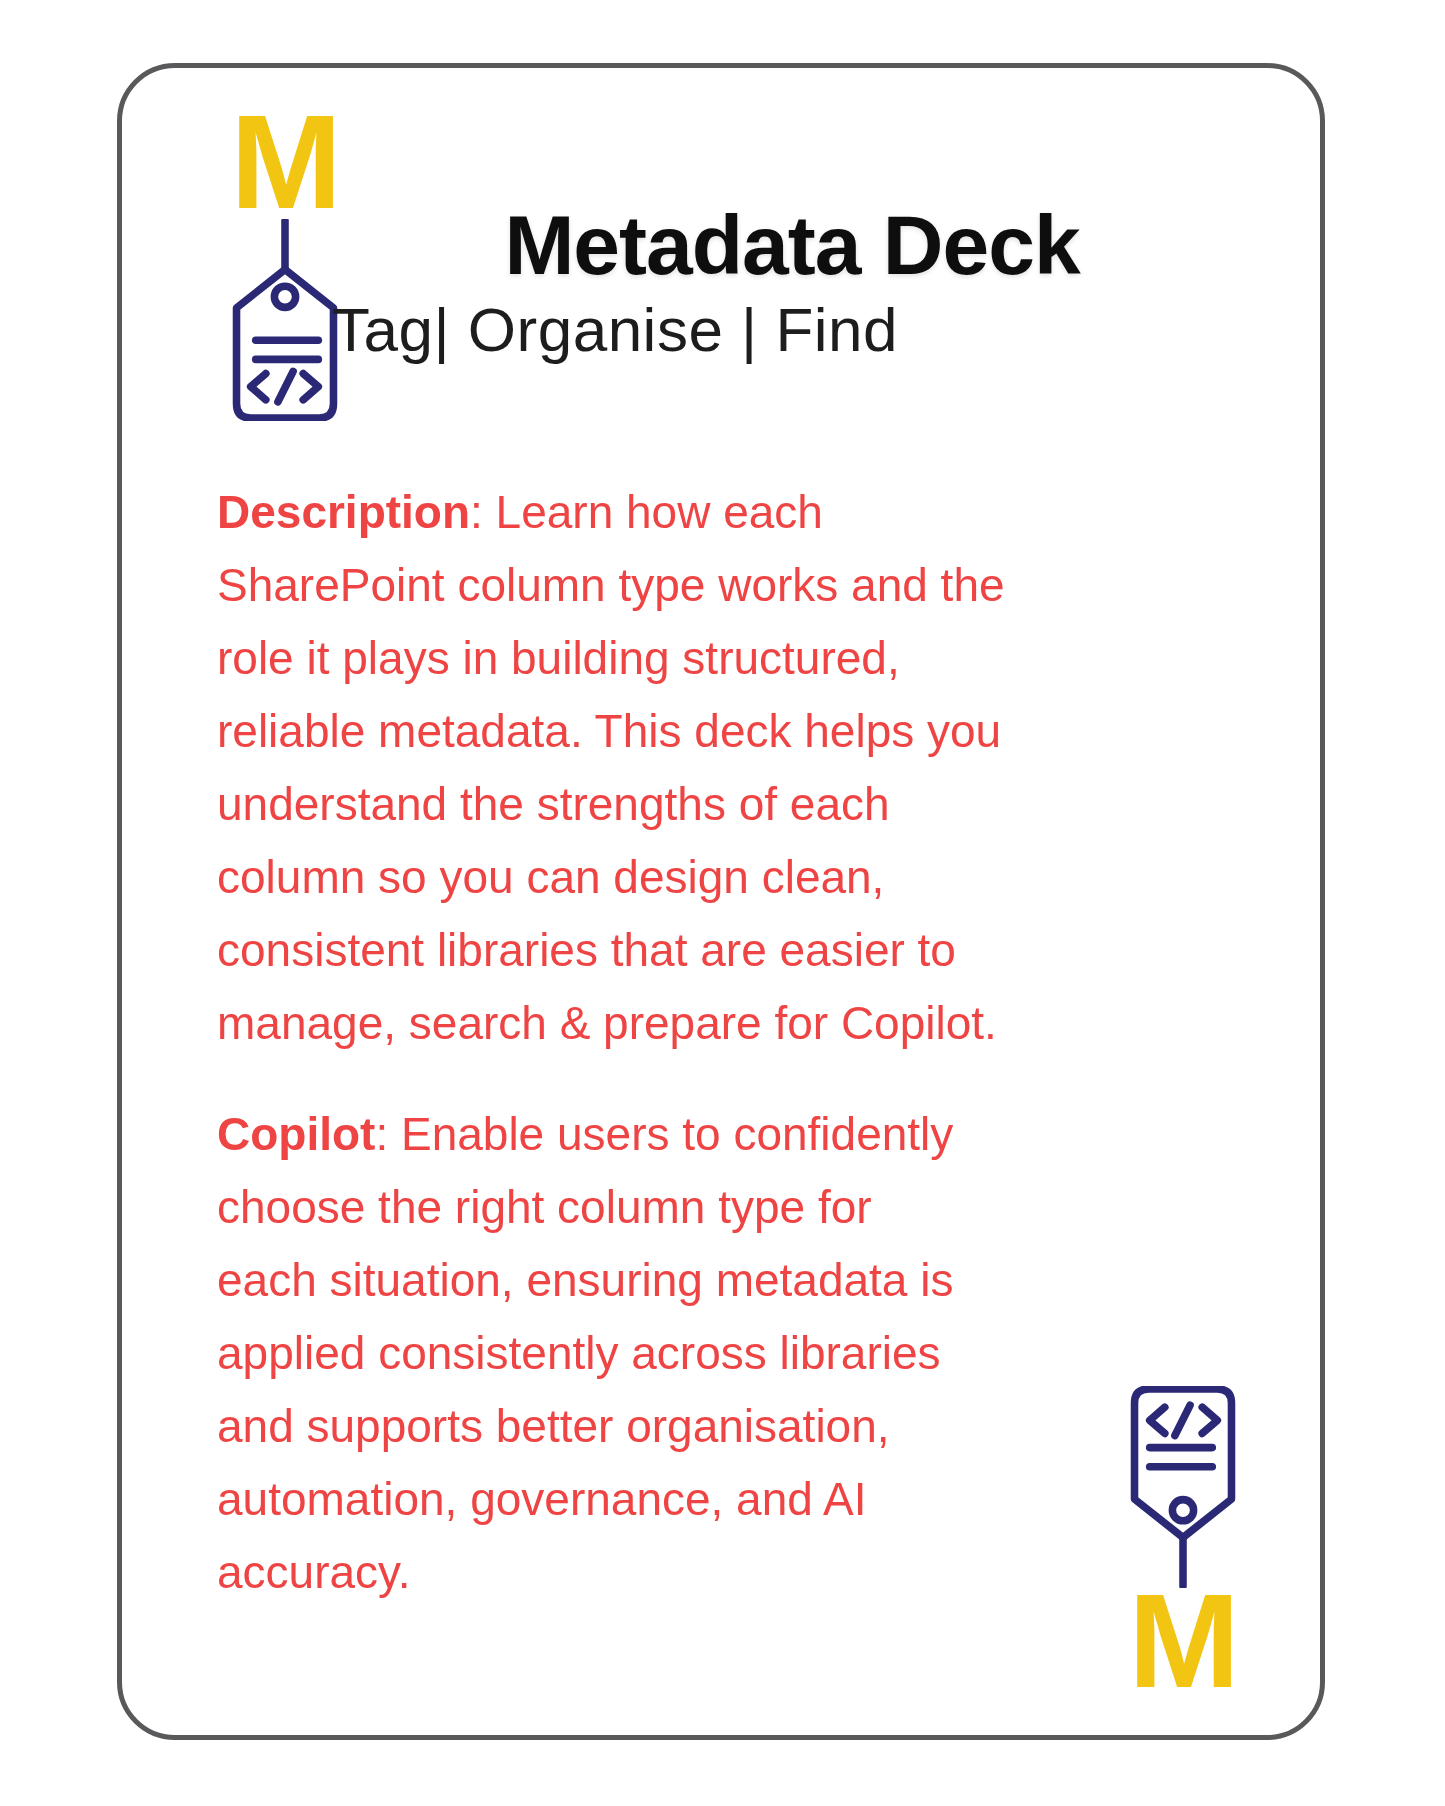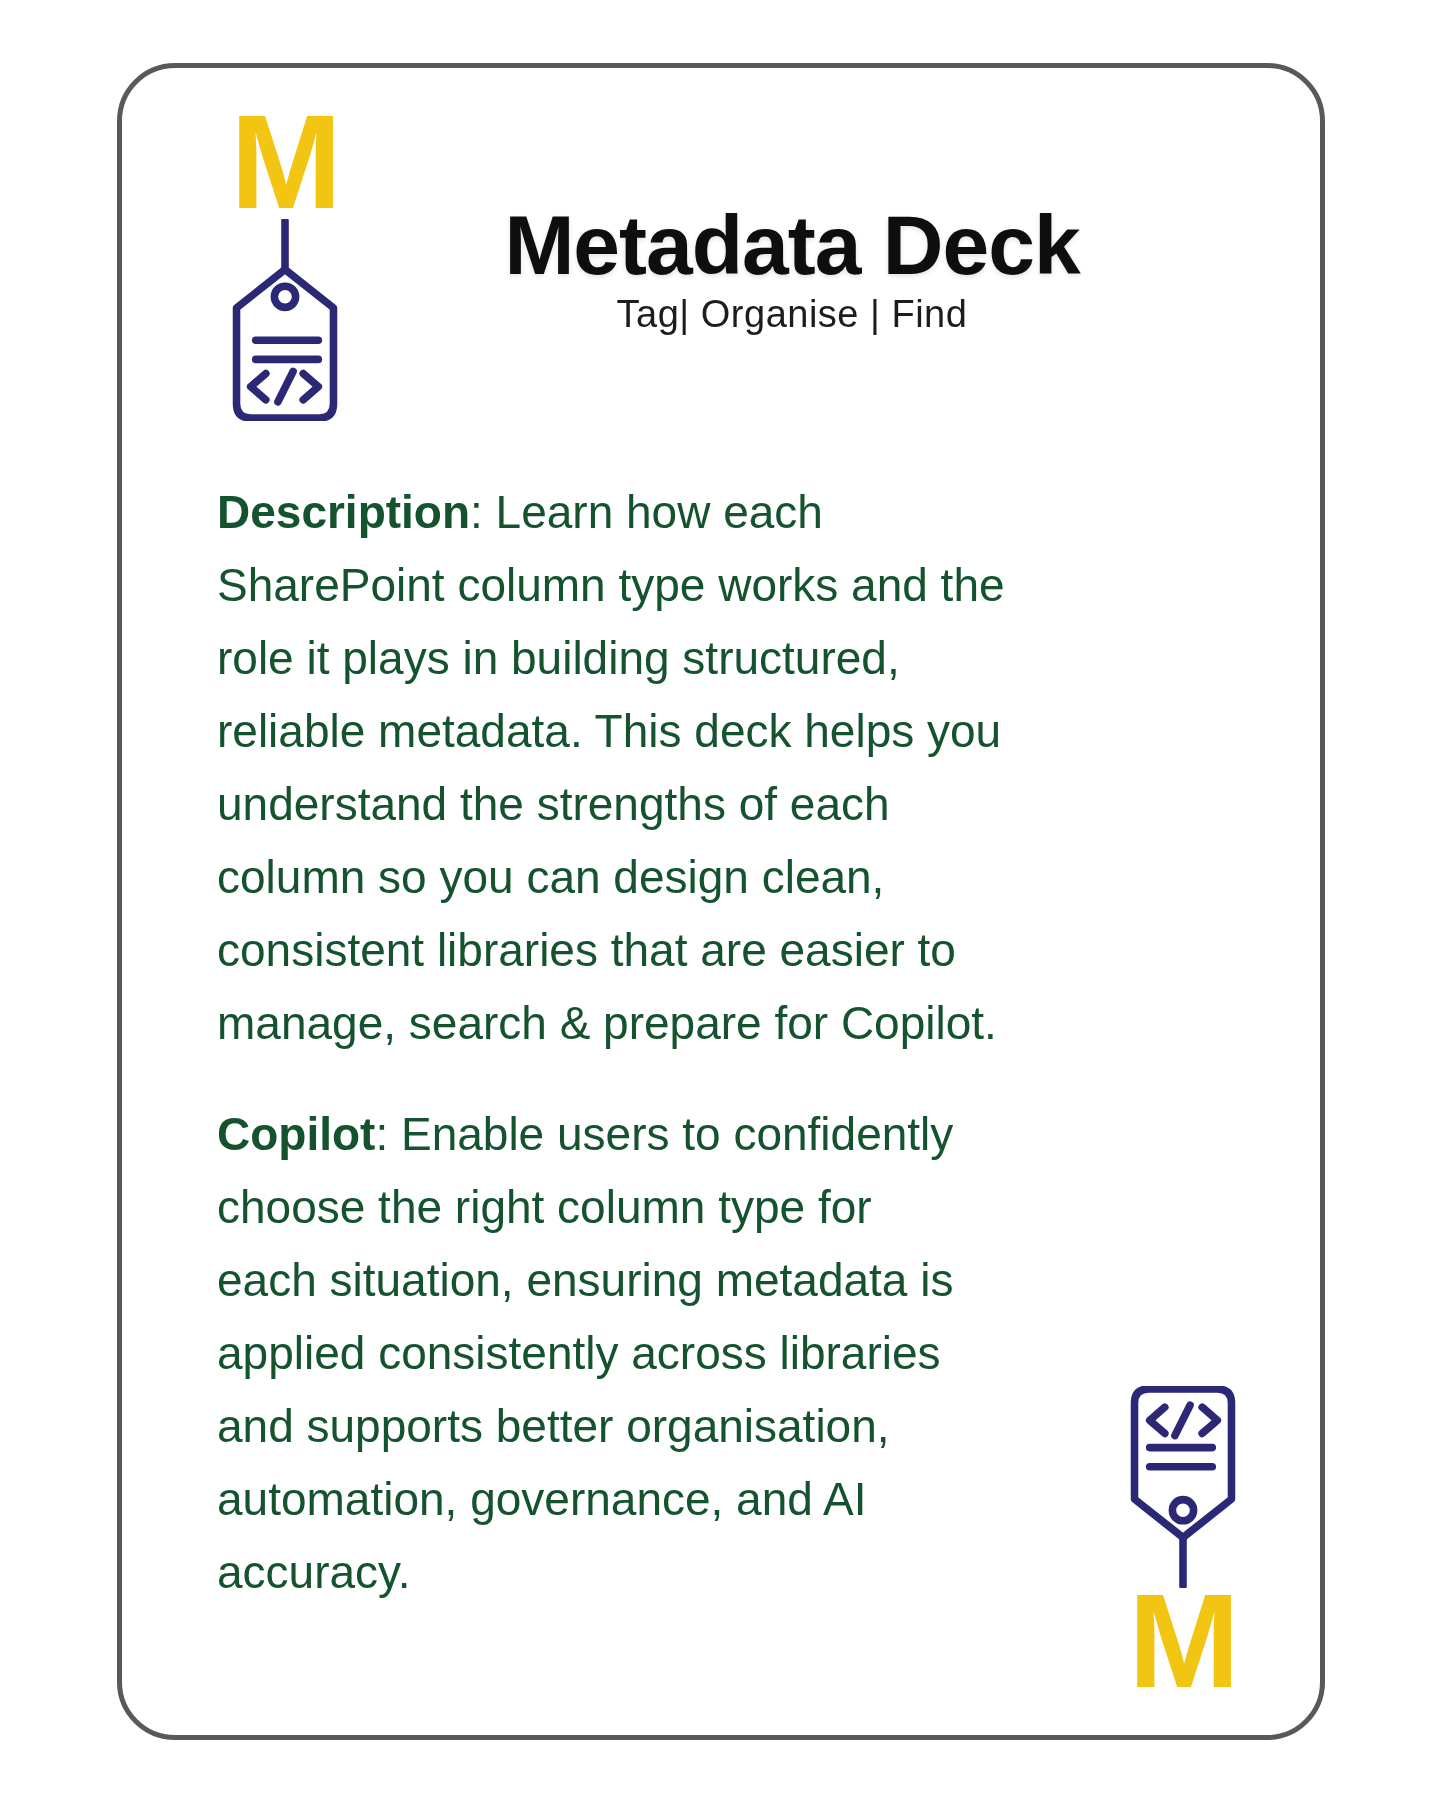--- a/index.html
+++ b/index.html
@@ -35,30 +35,30 @@
     position:absolute; left:210px; top:95px; width:920px;
     text-align:center;
     font-size:84px; line-height:1.1; font-weight:bold;
     letter-spacing:-1px;
     color:#0e0e0e;
     text-shadow:0 2px 5px rgba(0,0,0,0.12);
     margin-top:36px;
   }
   .subtitle{
     position:absolute; left:210px; top:222px; width:920px;
-    text-align:center;
-    font-size:38px; line-height:1.3; font-weight:400;
+    text-align:left;
+    font-size:62px; line-height:1.3; font-weight:400;
     letter-spacing:0.5px;
     color:#1d1d1d;
   }
 
   
   .body-text{
     position:absolute; left:95px; top:408px; width:1020px;
-    color:#14532d;
+    color:#ef4444;
     font-size:46px; line-height:73px;
   }
   .body-text p{ margin:0; }
   .body-text p + p{ margin-top:38px; }
   .para-label{ font-weight:bold; }
   .para-body{ white-space:pre-line; }
 
   
   .brand-bottom{
     position:absolute; left:1003px; top:1318px; width:116px; height:330px;

